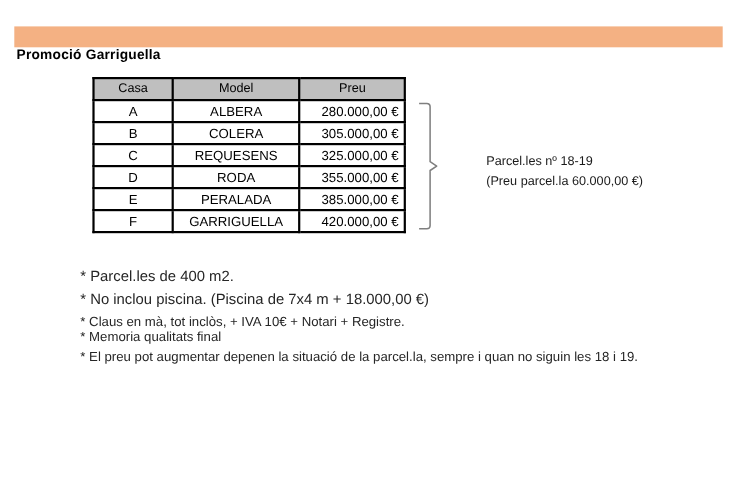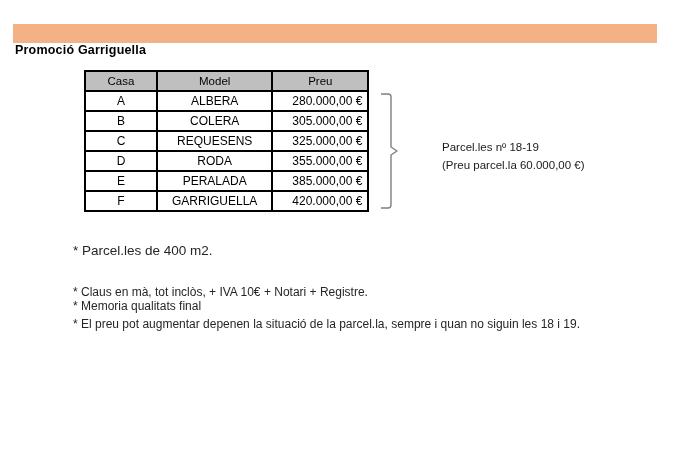--- a/index.html
+++ b/index.html
@@ -157,17 +157,18 @@
       <path d="M 1 2 H 8 Q 11 2 11 5 V 55 L 17 59 L 11 63 V 113 Q 11 116 8 116 H 1" fill="none" stroke="#7f7f7f" stroke-width="1.4" stroke-linejoin="round"></path>
     </svg>
   </div>
 
   <div class="side-note">
     <div>Parcel.les nº 18-19</div>
     <div>(Preu parcel.la 60.000,00 €)</div>
   </div>
 
   <div class="note big note-1">* Parcel.les de 400 m2.</div>
+  <div class="note big note-2">* No inclou piscina. (Piscina de 7x4 m + 18.000,00 €)</div>
   <div class="note small note-3">* Claus en mà, tot inclòs, + IVA 10€ + Notari + Registre.</div>
   <div class="note small note-4">* Memoria qualitats final</div>
   <div class="note small note-5">* El preu pot augmentar depenen la situació de la parcel.la, sempre i quan no siguin les 18 i 19.</div>
 
 </div>
 
 </body></html>

